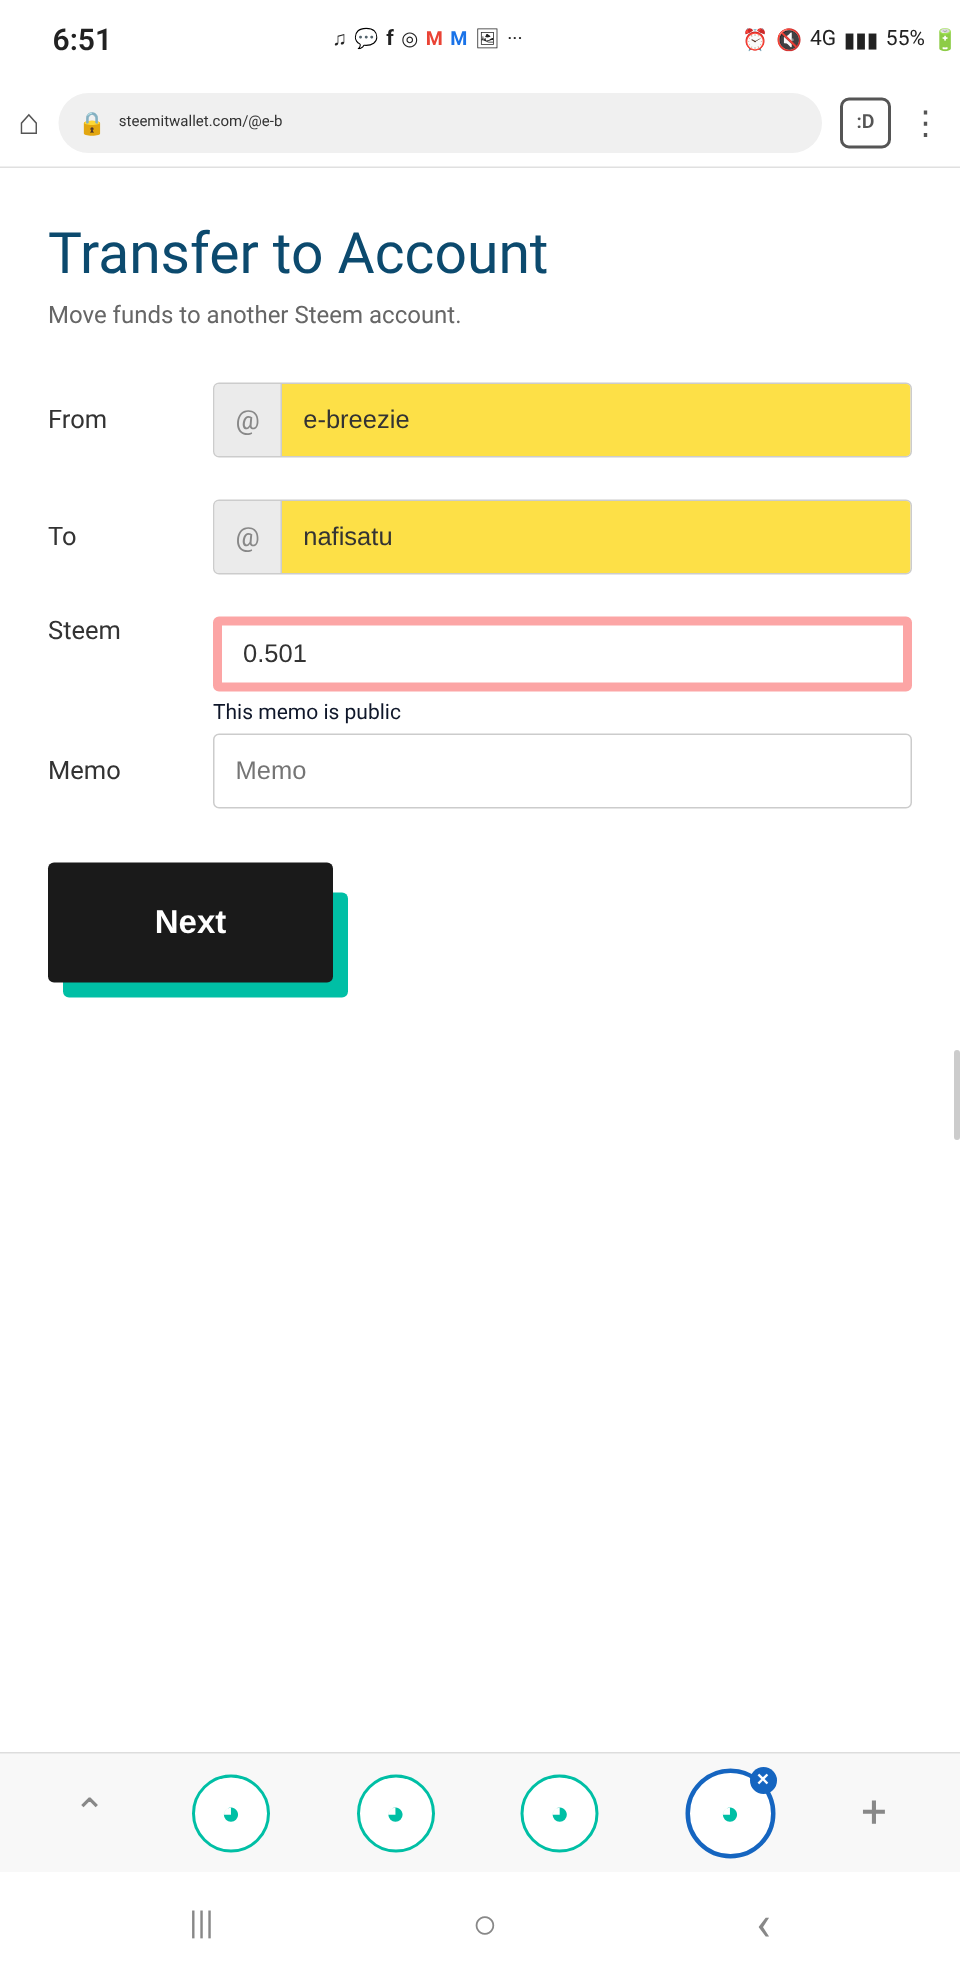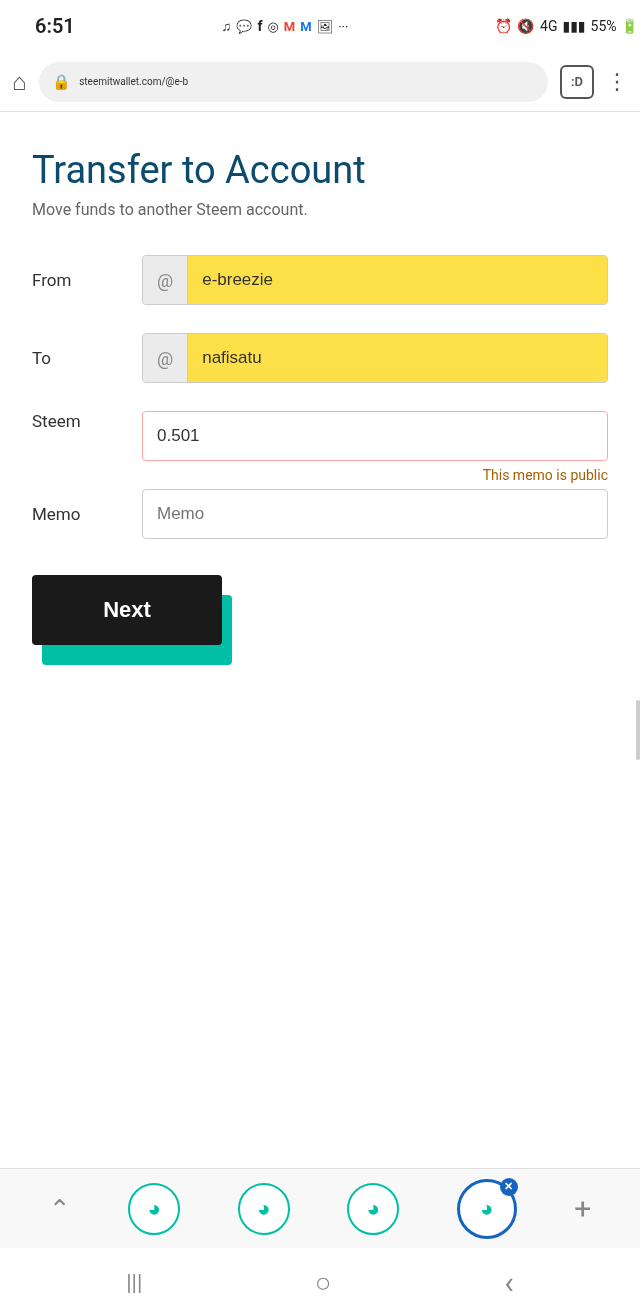--- a/index.html
+++ b/index.html
@@ -160,21 +160,21 @@
       outline: none;
       height: 100%;
     }
     .amount-row {
       display: flex;
       align-items: flex-start;
       margin-bottom: 6px;
     }
     .amount-input-wrap {
       flex: 1;
-      border: 1px solid #fca5a5;
+      border: 6px solid #fca5a5;
       border-radius: 4px;
       background: #fff;
       height: 50px;
       display: flex;
       align-items: center;
       padding: 0 14px;
     }
     .amount-input {
       border: none;
       background: transparent;
@@ -186,24 +186,23 @@
     .balance-text {
       font-size: 15px;
       color: #1976d2;
       margin-left: 110px;
       margin-bottom: 8px;
       text-decoration: underline;
       cursor: pointer;
     }
     .memo-public-note {
       font-size: 14px;
-      color: #a16207;
+      color: #0f172a;
       margin-left: 110px;
       margin-bottom: 6px;
-      text-align: right;
     }
     .memo-row {
       display: flex;
       align-items: center;
       margin-bottom: 36px;
     }
     .memo-input-wrap {
       flex: 1;
       border: 1px solid #ccc;
       border-radius: 4px;
@@ -236,21 +235,21 @@
       width: 190px;
       height: 70px;
       background: #00bfa5;
       border-radius: 4px;
     }
     .next-button {
       position: absolute;
       top: 0;
       left: 0;
       width: 190px;
-      height: 70px;
+      height: 80px;
       background: #1a1a1a;
       border: none;
       border-radius: 4px;
       color: #fff;
       font-size: 22px;
       font-weight: 700;
       cursor: pointer;
       display: flex;
       align-items: center;
       justify-content: center;

